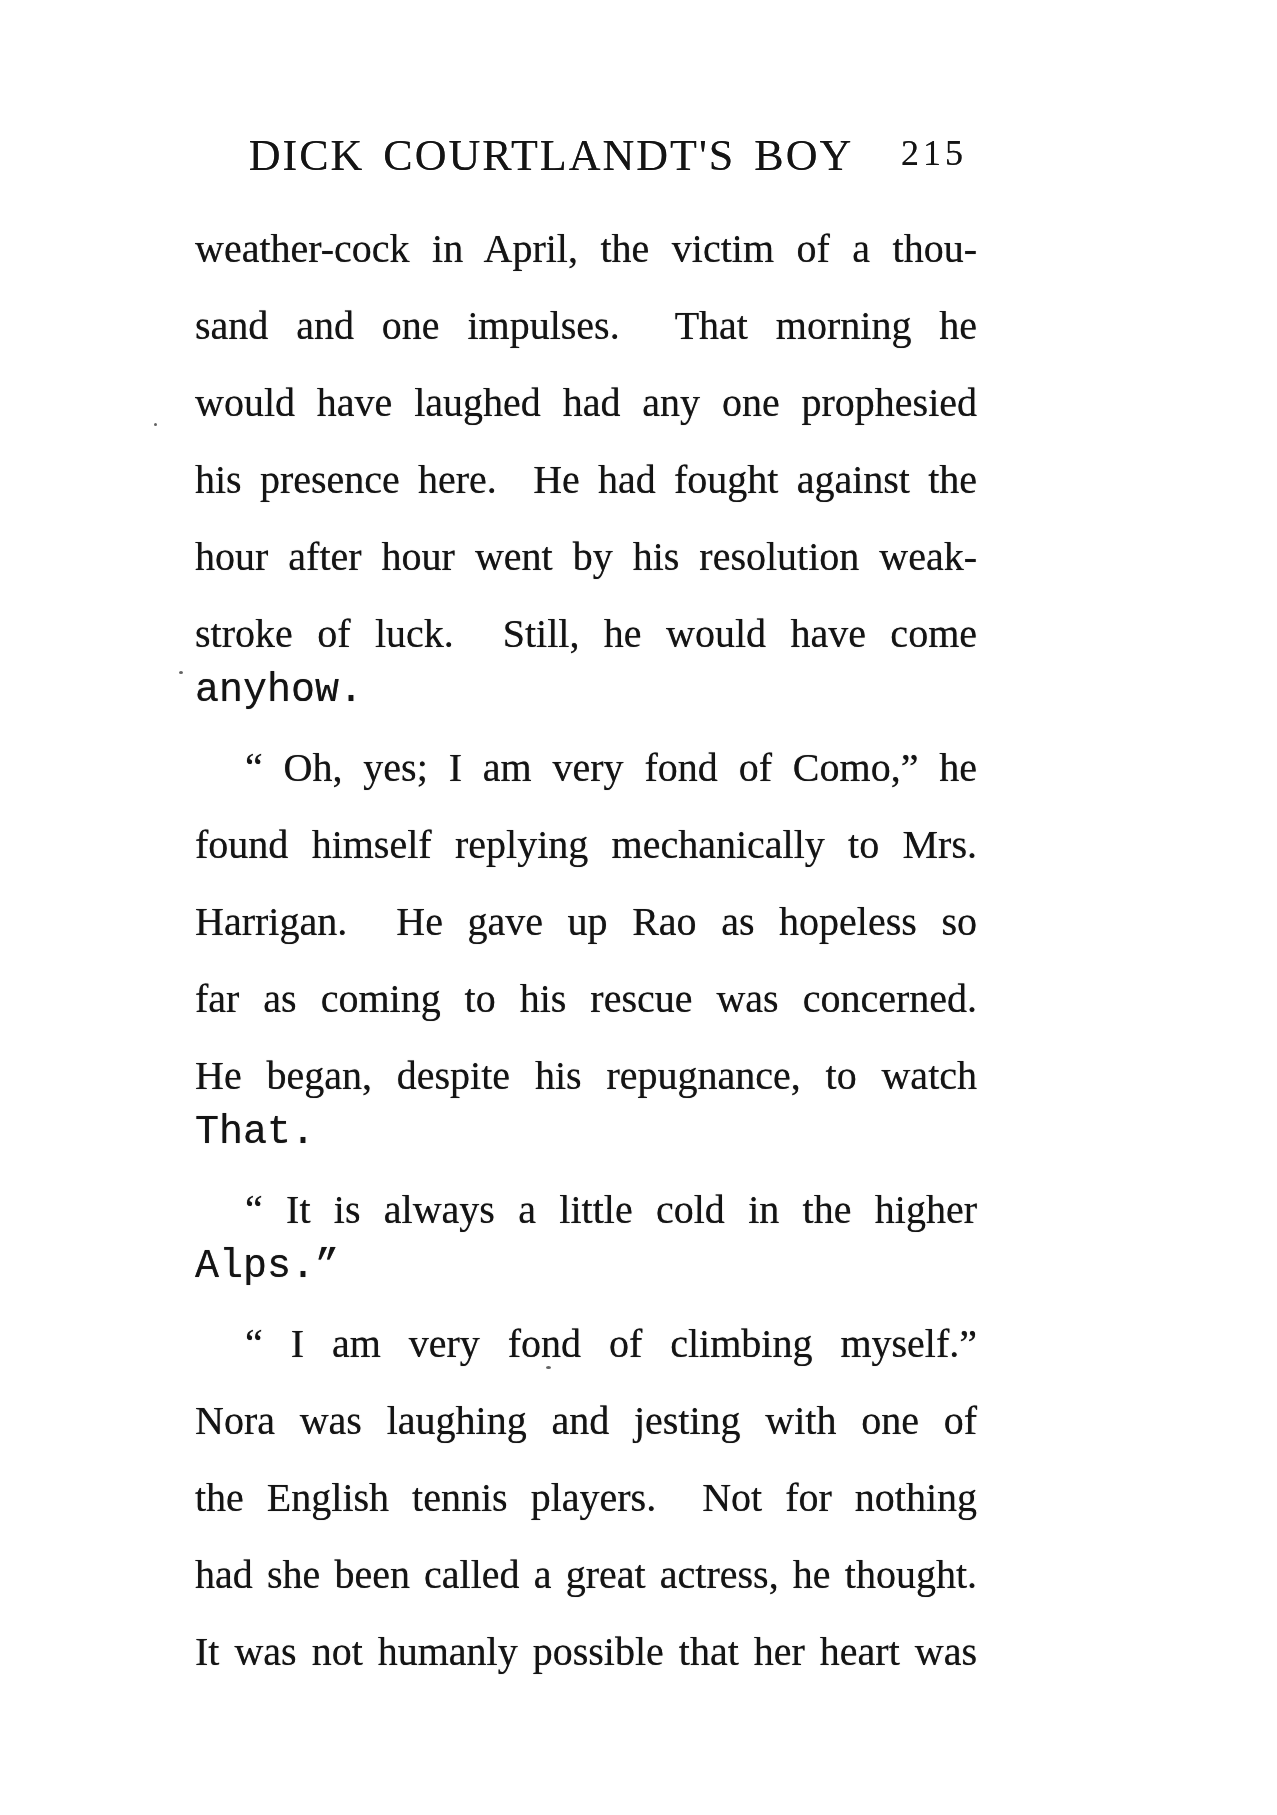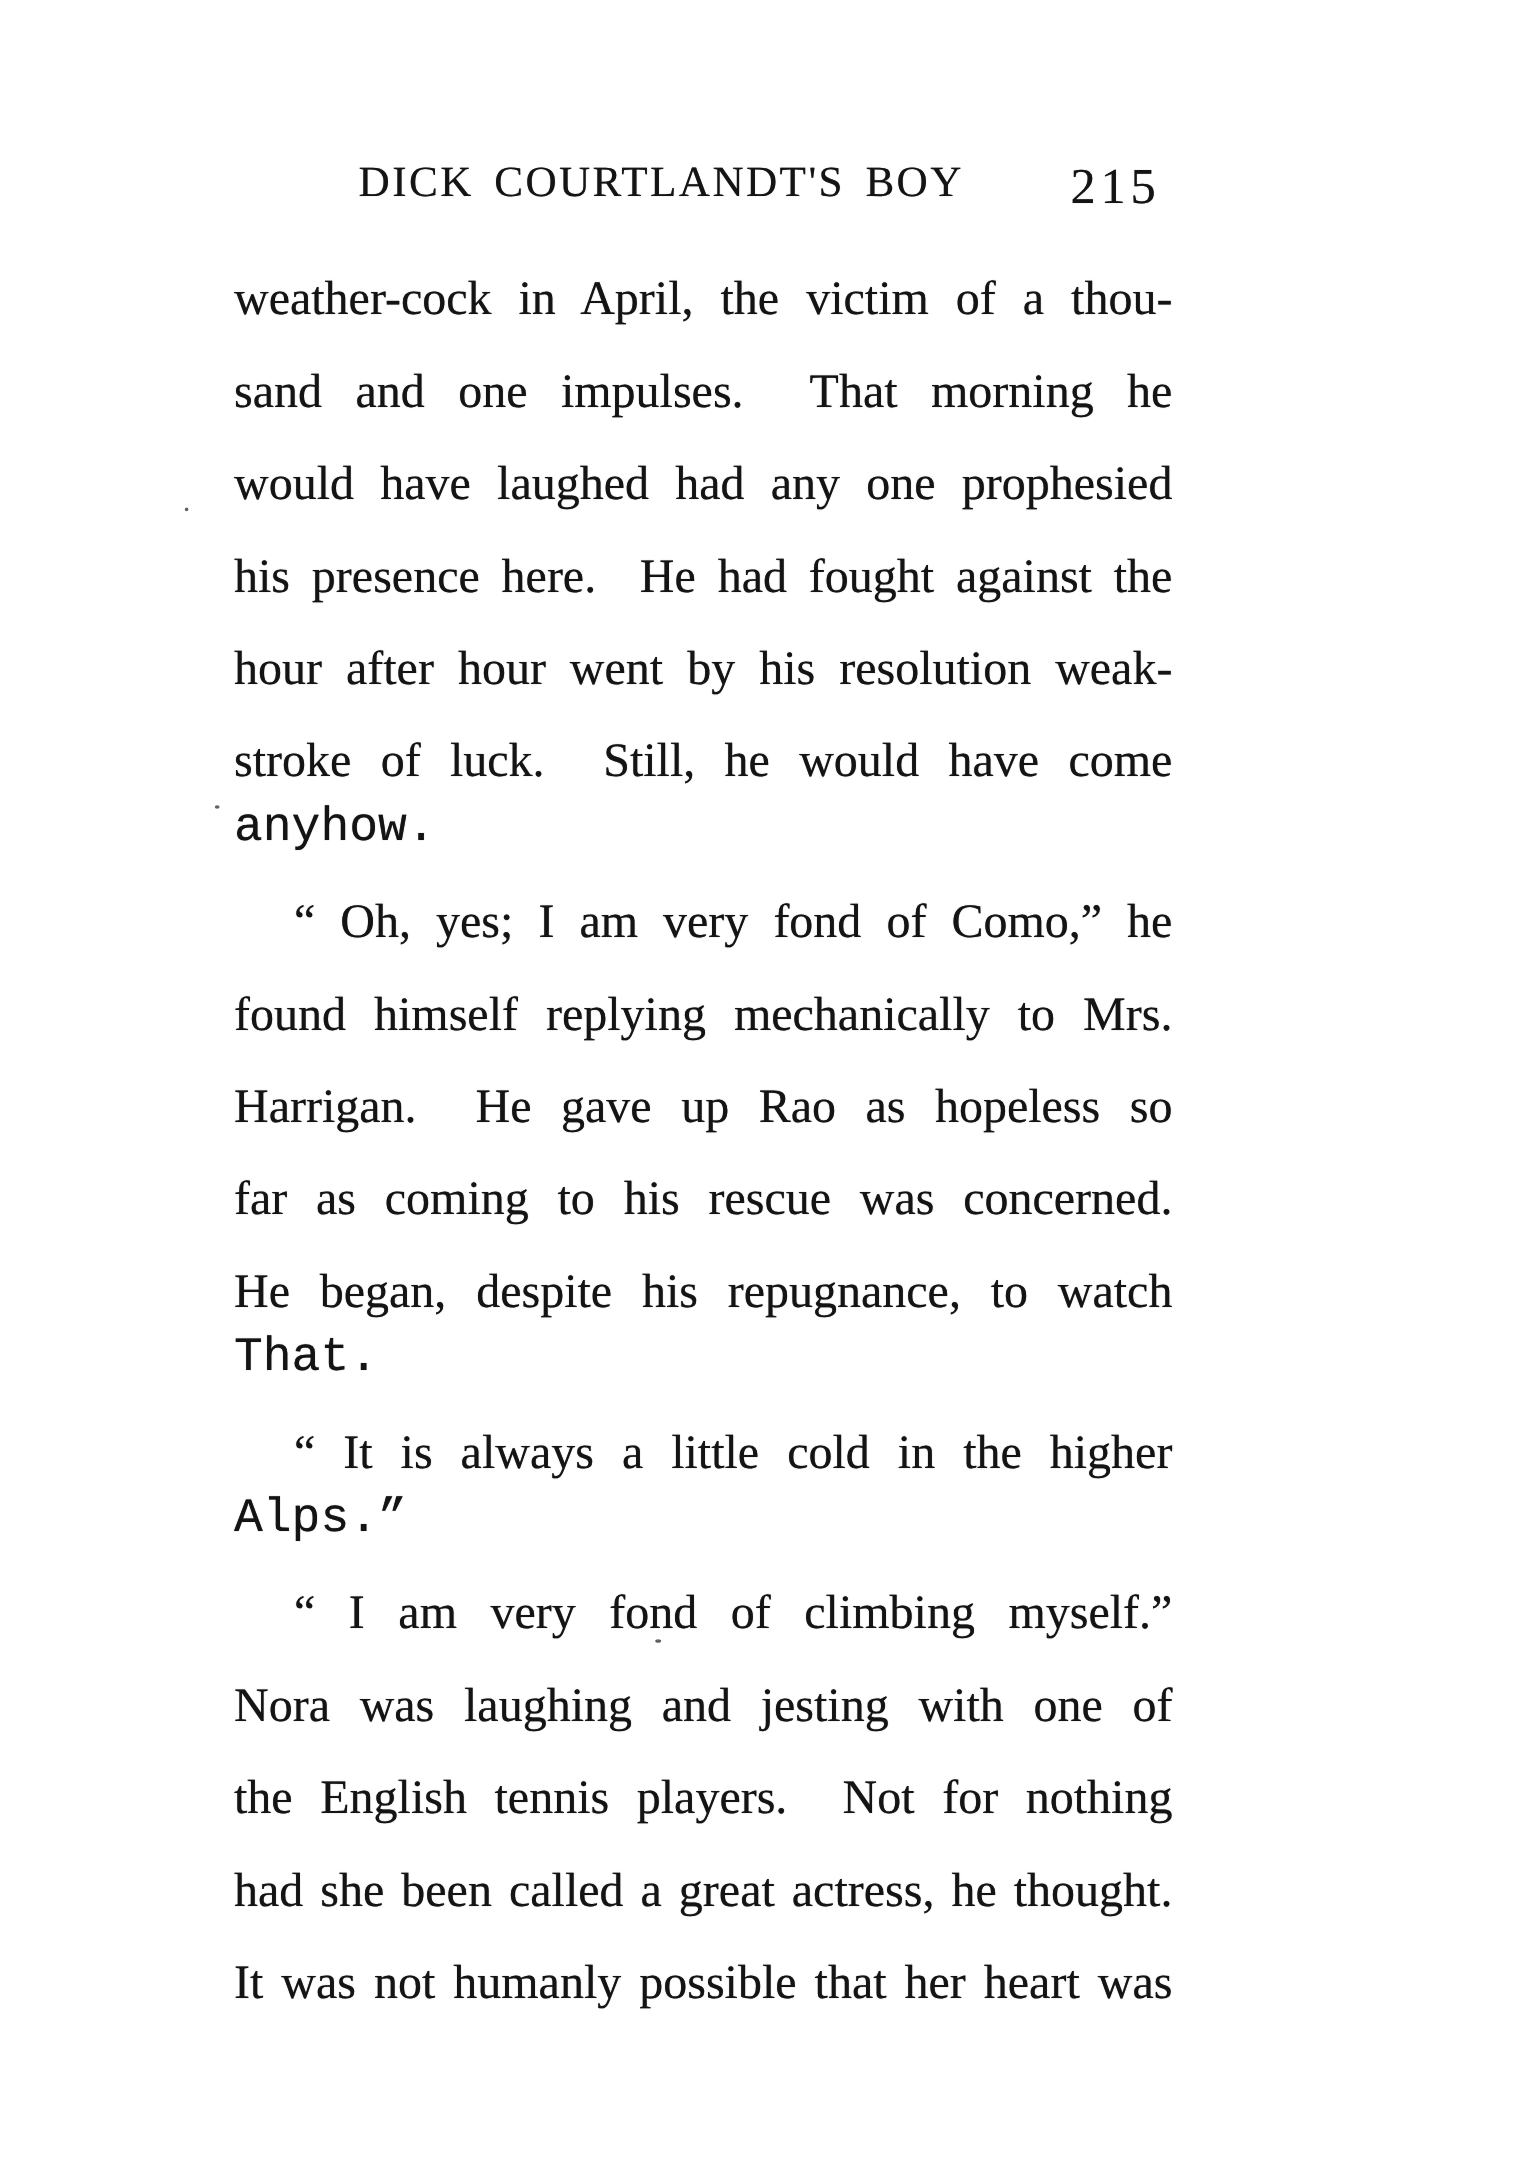--- a/index.html
+++ b/index.html
@@ -18,31 +18,31 @@
     top: 130px;
     width: 782px;
     height: 48px;
   }
   .running-title {
     position: absolute;
     left: 0;
     right: 70px;
     top: 0;
     text-align: center;
-    font-size: 36px;
+    font-size: 44px;
     letter-spacing: 2px;
     word-spacing: 6px;
     white-space: nowrap;
     text-shadow: 0 0 0.6px rgba(0,0,0,0.65);
   }
   .page-number {
     position: absolute;
     right: 10px;
     top: 2px;
-    font-size: 42px;
+    font-size: 36px;
     letter-spacing: 4px;
     text-shadow: 0 0 0.6px rgba(0,0,0,0.65);
   }
   .body-text {
     position: absolute;
     left: 195px;
     top: 200px;
     width: 782px;
     font-size: 40px;
     line-height: 57px;

